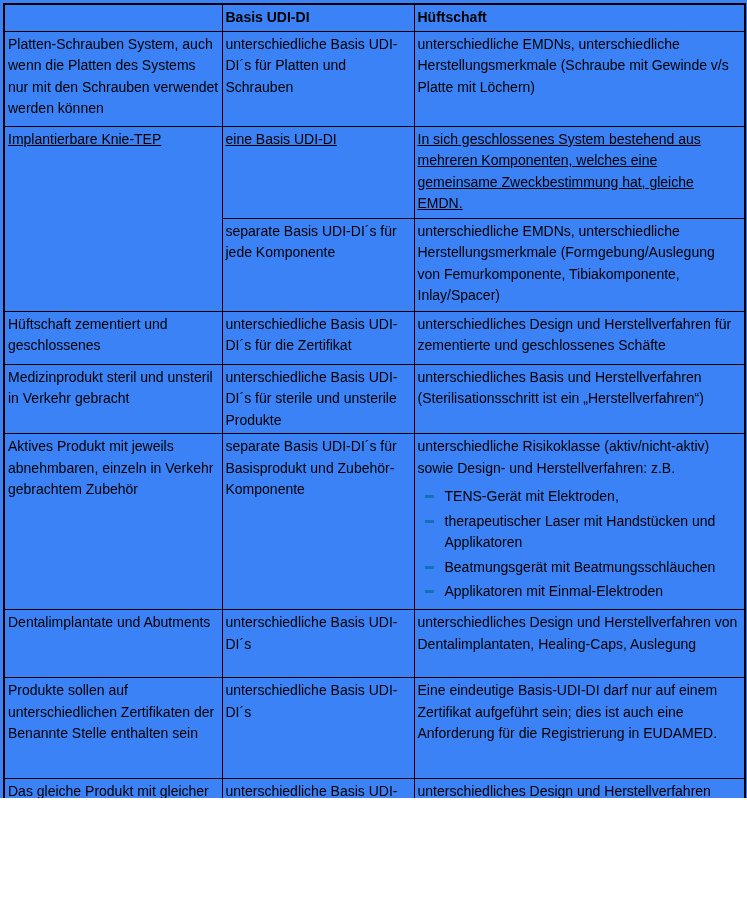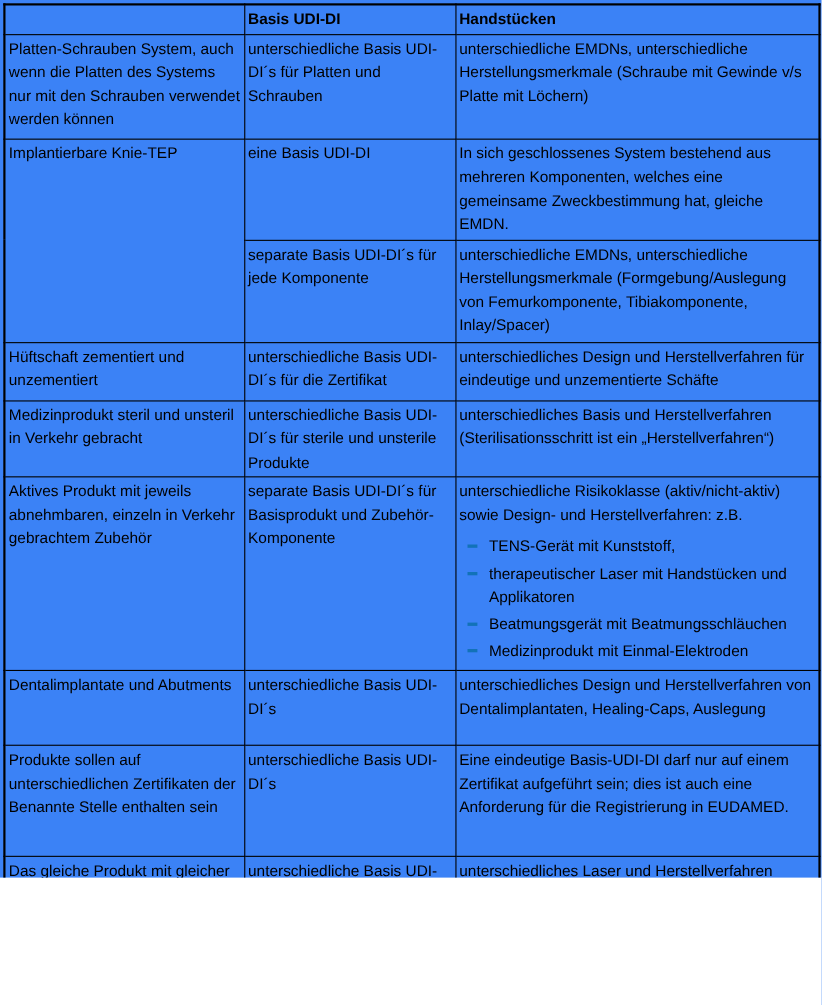--- a/index.html
+++ b/index.html
@@ -31,21 +31,21 @@
     vertical-align: top;
     text-align: left;
     padding: 2px 3px 2px 3px;
     font-size: 14px;
     line-height: 21.5px;
     font-weight: normal;
     word-wrap: break-word;
   }
   thead th { font-weight: bold; height: 27px; }
   tbody tr:nth-child(1) { height: 95px; margin-left: 30px; }
-  tbody tr:nth-child(2) { height: 92px; }
+  tbody tr:nth-child(2) { height: 92px; text-decoration: underline; }
   tbody tr:nth-child(3) { height: 93px; margin-left: 31px; }
   tbody tr:nth-child(4) { height: 53px; }
   tbody tr:nth-child(5) { height: 67px; }
   tbody tr:nth-child(6) { height: 176px; margin-top: 31px; }
   tbody tr:nth-child(7) { height: 68px; }
   tbody tr:nth-child(8) { height: 101px; }
   tbody tr:nth-child(9) { height: 133px; }
   ul.dash-list {
     list-style: none;
     margin: 7px 0 0 7px;
@@ -73,68 +73,68 @@
   <table class="udi-table">
     <colgroup>
       <col class="c1">
         <col class="c2">
         <col class="c3">
     </colgroup>
     <thead>
       <tr>
           <th></th>
           <th>Basis UDI-DI</th>
-          <th>Handstücken</th>
+          <th>Hüftschaft</th>
         </tr>
     </thead>
     <tbody>
         <tr>
           <td><span>Platten-Schrauben System, auch wenn die Platten des Systems nur mit den Schrauben verwendet werden können</span></td>
           <td><span>unterschiedliche Basis UDI-DI´s für Platten und Schrauben</span></td>
           <td><span>unterschiedliche EMDNs, unterschiedliche Herstellungsmerkmale (Schraube mit Gewinde v/s Platte mit Löchern)</span></td>
         </tr>
         <tr>
           <td rowspan="2"><span>Implantierbare Knie-TEP</span></td>
           <td><span>eine Basis UDI-DI</span></td>
           <td><span>In sich geschlossenes System bestehend aus mehreren Komponenten, welches eine gemeinsame Zweckbestimmung hat, gleiche EMDN.</span></td>
         </tr>
         <tr>
           <td><span>separate Basis UDI-DI´s für jede Komponente</span></td>
           <td><span>unterschiedliche EMDNs, unterschiedliche Herstellungsmerkmale (Formgebung/Auslegung von Femurkomponente, Tibiakomponente, Inlay/Spacer)</span></td>
         </tr>
         <tr>
-          <td><span>Hüftschaft zementiert und unzementiert</span></td>
+          <td><span>Hüftschaft zementiert und geschlossenes</span></td>
           <td><span>unterschiedliche Basis UDI-DI´s für die Zertifikat</span></td>
-          <td><span>unterschiedliches Design und Herstellverfahren für eindeutige und unzementierte Schäfte</span></td>
+          <td><span>unterschiedliches Design und Herstellverfahren für zementierte und geschlossenes Schäfte</span></td>
         </tr>
         <tr>
           <td><span>Medizinprodukt steril und unsteril in Verkehr gebracht</span></td>
           <td><span>unterschiedliche Basis UDI-DI´s für sterile und unsterile Produkte</span></td>
           <td><span>unterschiedliches Basis und Herstellverfahren (Sterilisationsschritt ist ein „Herstellverfahren“)</span></td>
         </tr>
         <tr>
           <td><span>Aktives Produkt mit jeweils abnehmbaren, einzeln in Verkehr gebrachtem Zubehör</span></td>
           <td><span>separate Basis UDI-DI´s für Basisprodukt und Zubehör-Komponente</span></td>
           <td><span>unterschiedliche Risikoklasse (aktiv/nicht-aktiv) sowie Design- und Herstellverfahren: z.B.</span><ul class="dash-list">
-              <li>TENS-Gerät mit Kunststoff,</li>
+              <li>TENS-Gerät mit Elektroden,</li>
               <li>therapeutischer Laser mit Handstücken und Applikatoren</li>
               <li>Beatmungsgerät mit Beatmungsschläuchen</li>
-              <li>Medizinprodukt mit Einmal-Elektroden</li>
+              <li>Applikatoren mit Einmal-Elektroden</li>
             </ul></td>
         </tr>
         <tr>
           <td><span>Dentalimplantate und Abutments</span></td>
           <td><span>unterschiedliche Basis UDI-DI´s</span></td>
           <td><span>unterschiedliches Design und Herstellverfahren von Dentalimplantaten, Healing-Caps, Auslegung</span></td>
         </tr>
         <tr>
           <td><span>Produkte sollen auf unterschiedlichen Zertifikaten der Benannte Stelle enthalten sein</span></td>
           <td><span>unterschiedliche Basis UDI-DI´s</span></td>
           <td><span>Eine eindeutige Basis-UDI-DI darf nur auf einem Zertifikat aufgeführt sein; dies ist auch eine Anforderung für die Registrierung in EUDAMED.</span></td>
         </tr>
         <tr>
           <td><span>Das gleiche Produkt mit gleicher Zweckbestimmung aus unterschiedlichen Materialien (z.B. Fräser/Schaber mit Anschlussstücken aus Metall versus Kunststoff)</span></td>
           <td><span>unterschiedliche Basis UDI-DI´s</span></td>
-          <td><span>unterschiedliches Laser und Herstellverfahren</span></td>
+          <td><span>unterschiedliches Design und Herstellverfahren</span></td>
         </tr>
       </tbody>
   </table>
 </div>
 
 </body></html>

